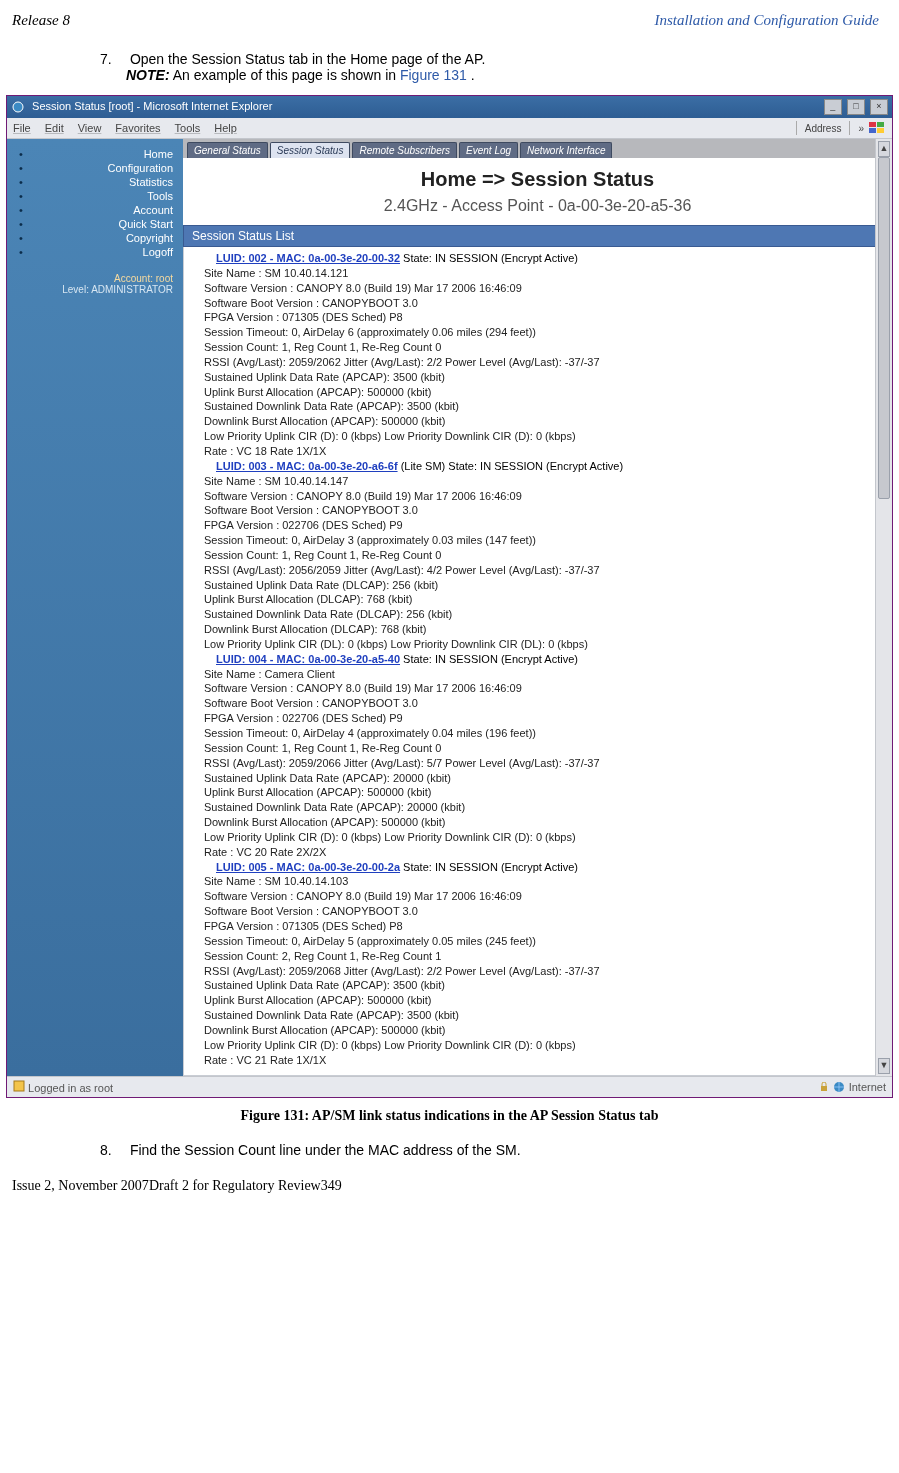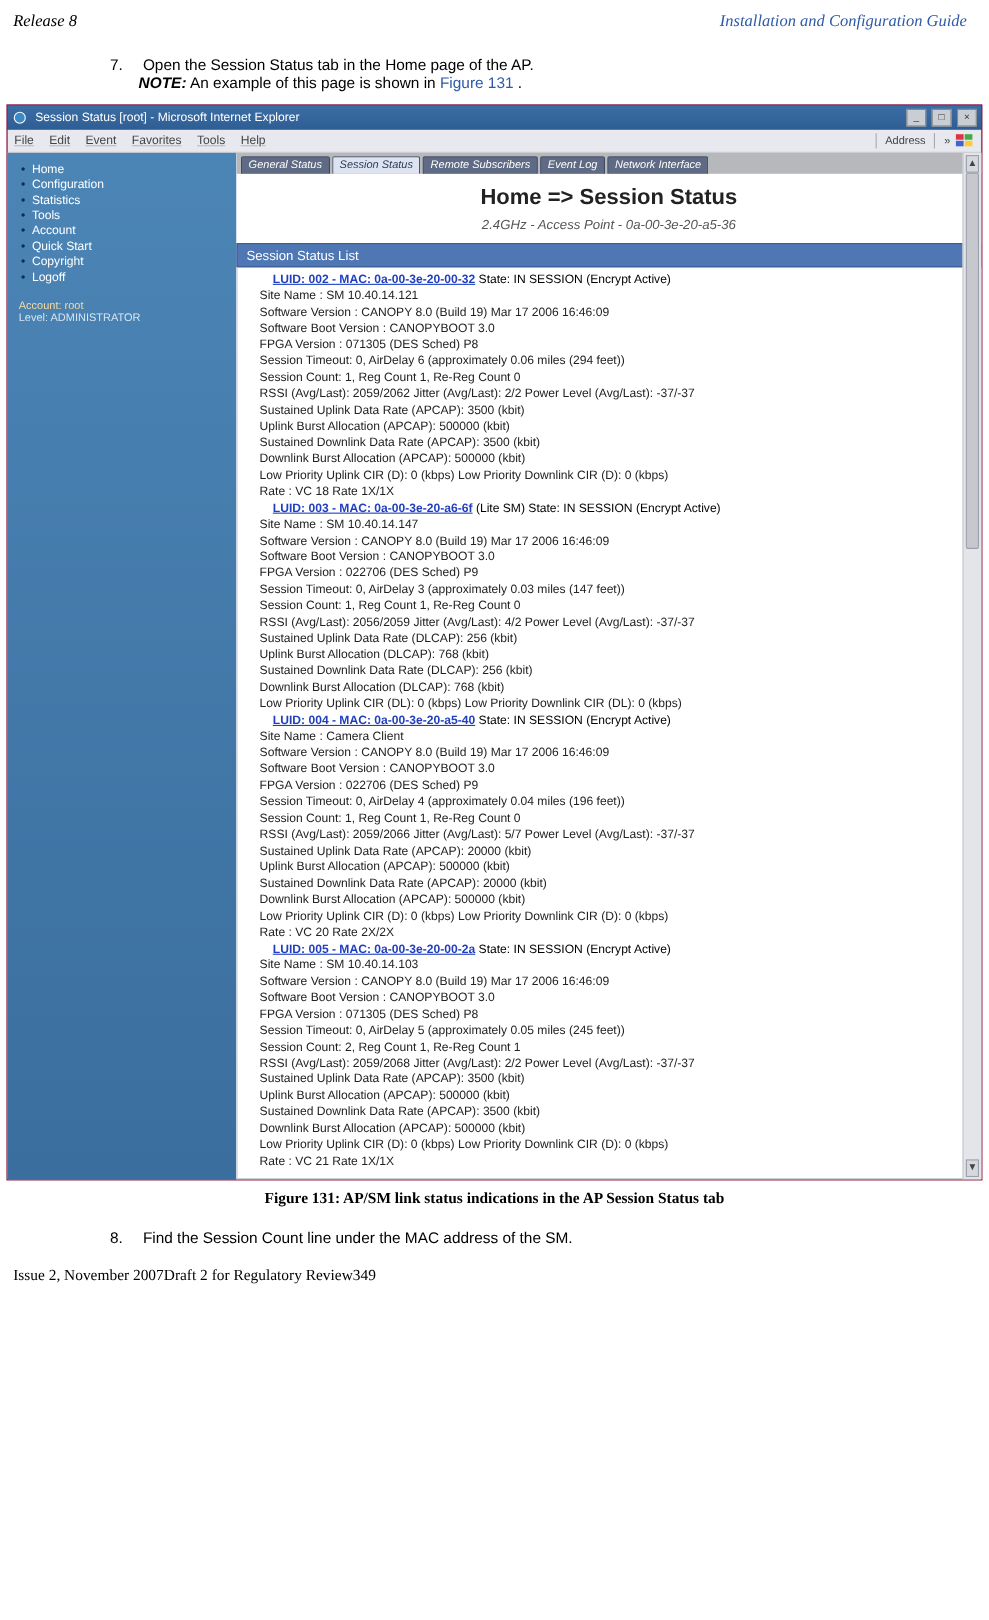--- a/index.html
+++ b/index.html
@@ -73,25 +73,26 @@
   .menubar .addr {
     display: flex; align-items: center; gap: 4px;
     font-size: 10px;
   }
   .menubar .addr .sep { border-left: 1px solid #aaa; height: 14px; margin: 0 4px;}
   .content-area {
     display: flex;
     background: #fff;
   }
   .sidebar {
-    width: 208px;
+    width: 176px;
     background: linear-gradient(#4b85b6, #3a6e9e);
     color: #fff;
     font-size: 11px;
     padding: 8px 0 110px 0;
+    text-align: right;
   }
   .sidebar ul {
     list-style: none;
     margin: 0 0 14px 0;
     padding: 0 10px;
   }
   .sidebar ul li {
     padding: 1px 0 1px 12px;
     position: relative;
   }
@@ -140,24 +141,23 @@
   .page-title {
     text-align: center;
     font-family: Arial, sans-serif;
     font-size: 20px;
     font-weight: bold;
     padding: 10px 0 6px 0;
     color: #222;
   }
   .subtitle {
     text-align: center;
-    font-size: 12px;
+    font-size: 16px;
     color: #555;
     padding-bottom: 10px;
-    font-style: italic;
   }
   .list-header {
     background: #4e77b3;
     color: #fff;
     font-size: 12px;
     padding: 3px 8px;
     border: 1px solid #3a5a91;
   }
   .entries {
     border: 1px solid #c9cdd4;
@@ -246,21 +246,21 @@
       <span>Session Status [root] - Microsoft Internet Explorer</span>
     </div>
     <div class="btns">
       <span>_</span>
       <span>□</span>
       <span>×</span>
     </div>
   </div>
 
   <div class="menubar">
-    <div class="menus" id="menus"><span>File</span><span>Edit</span><span>Event</span><span>Favorites</span><span>Tools</span><span>Help</span></div>
+    <div class="menus" id="menus"><span>File</span><span>Edit</span><span>View</span><span>Favorites</span><span>Tools</span><span>Help</span></div>
     <div class="addr">
       <span class="sep"></span>
       <span>Address</span>
       <span class="sep"></span>
       <span>»</span>
       <svg class="winlogo" viewBox="0 0 18 14">
         <rect x="1" y="1" width="7" height="5" fill="#d34"></rect>
         <rect x="9" y="1" width="7" height="5" fill="#4a4"></rect>
         <rect x="1" y="7" width="7" height="5" fill="#46c"></rect>
         <rect x="9" y="7" width="7" height="5" fill="#fc3"></rect>
@@ -356,20 +356,39 @@
         </div>
 
       <div class="scroll-track">
         <div class="arr" style="top:2px">▲</div>
         <div class="thumb"></div>
         <div class="arr" style="bottom:2px">▼</div>
       </div>
     </div>
   </div>
 
+  <div class="ie-status">
+    <div>
+      <svg width="12" height="12">
+          <rect x="1" y="1" width="10" height="10" fill="#f3c44a" stroke="#a57b1b"></rect>
+        </svg>
+      <span>Logged in as root</span>
+    </div>
+    <div class="right">
+      <svg class="lock" viewBox="0 0 10 10">
+          <rect x="2" y="4" width="6" height="5" fill="#c9a23a"></rect>
+          <path d="M3 4 V2 a2 2 0 0 1 4 0 V4" fill="none" stroke="#c9a23a"></path>
+        </svg>
+      <svg class="globe" viewBox="0 0 12 12">
+          <circle cx="6" cy="6" r="5" fill="#3b8ac4"></circle>
+          <path d="M1 6 H11 M6 1 V11" stroke="#9cf" stroke-width="0.8"></path>
+        </svg>
+      <span>Internet</span>
+    </div>
+  </div>
 </div>
 
 <div class="caption">Figure 131: AP/SM link status indications in the AP Session Status tab</div>
 
 <div class="body-text">
   <span class="num">8.</span>
   <span>Find the Session Count line under the MAC address of the SM.</span>
 </div>
 
 <div class="page-footer">

